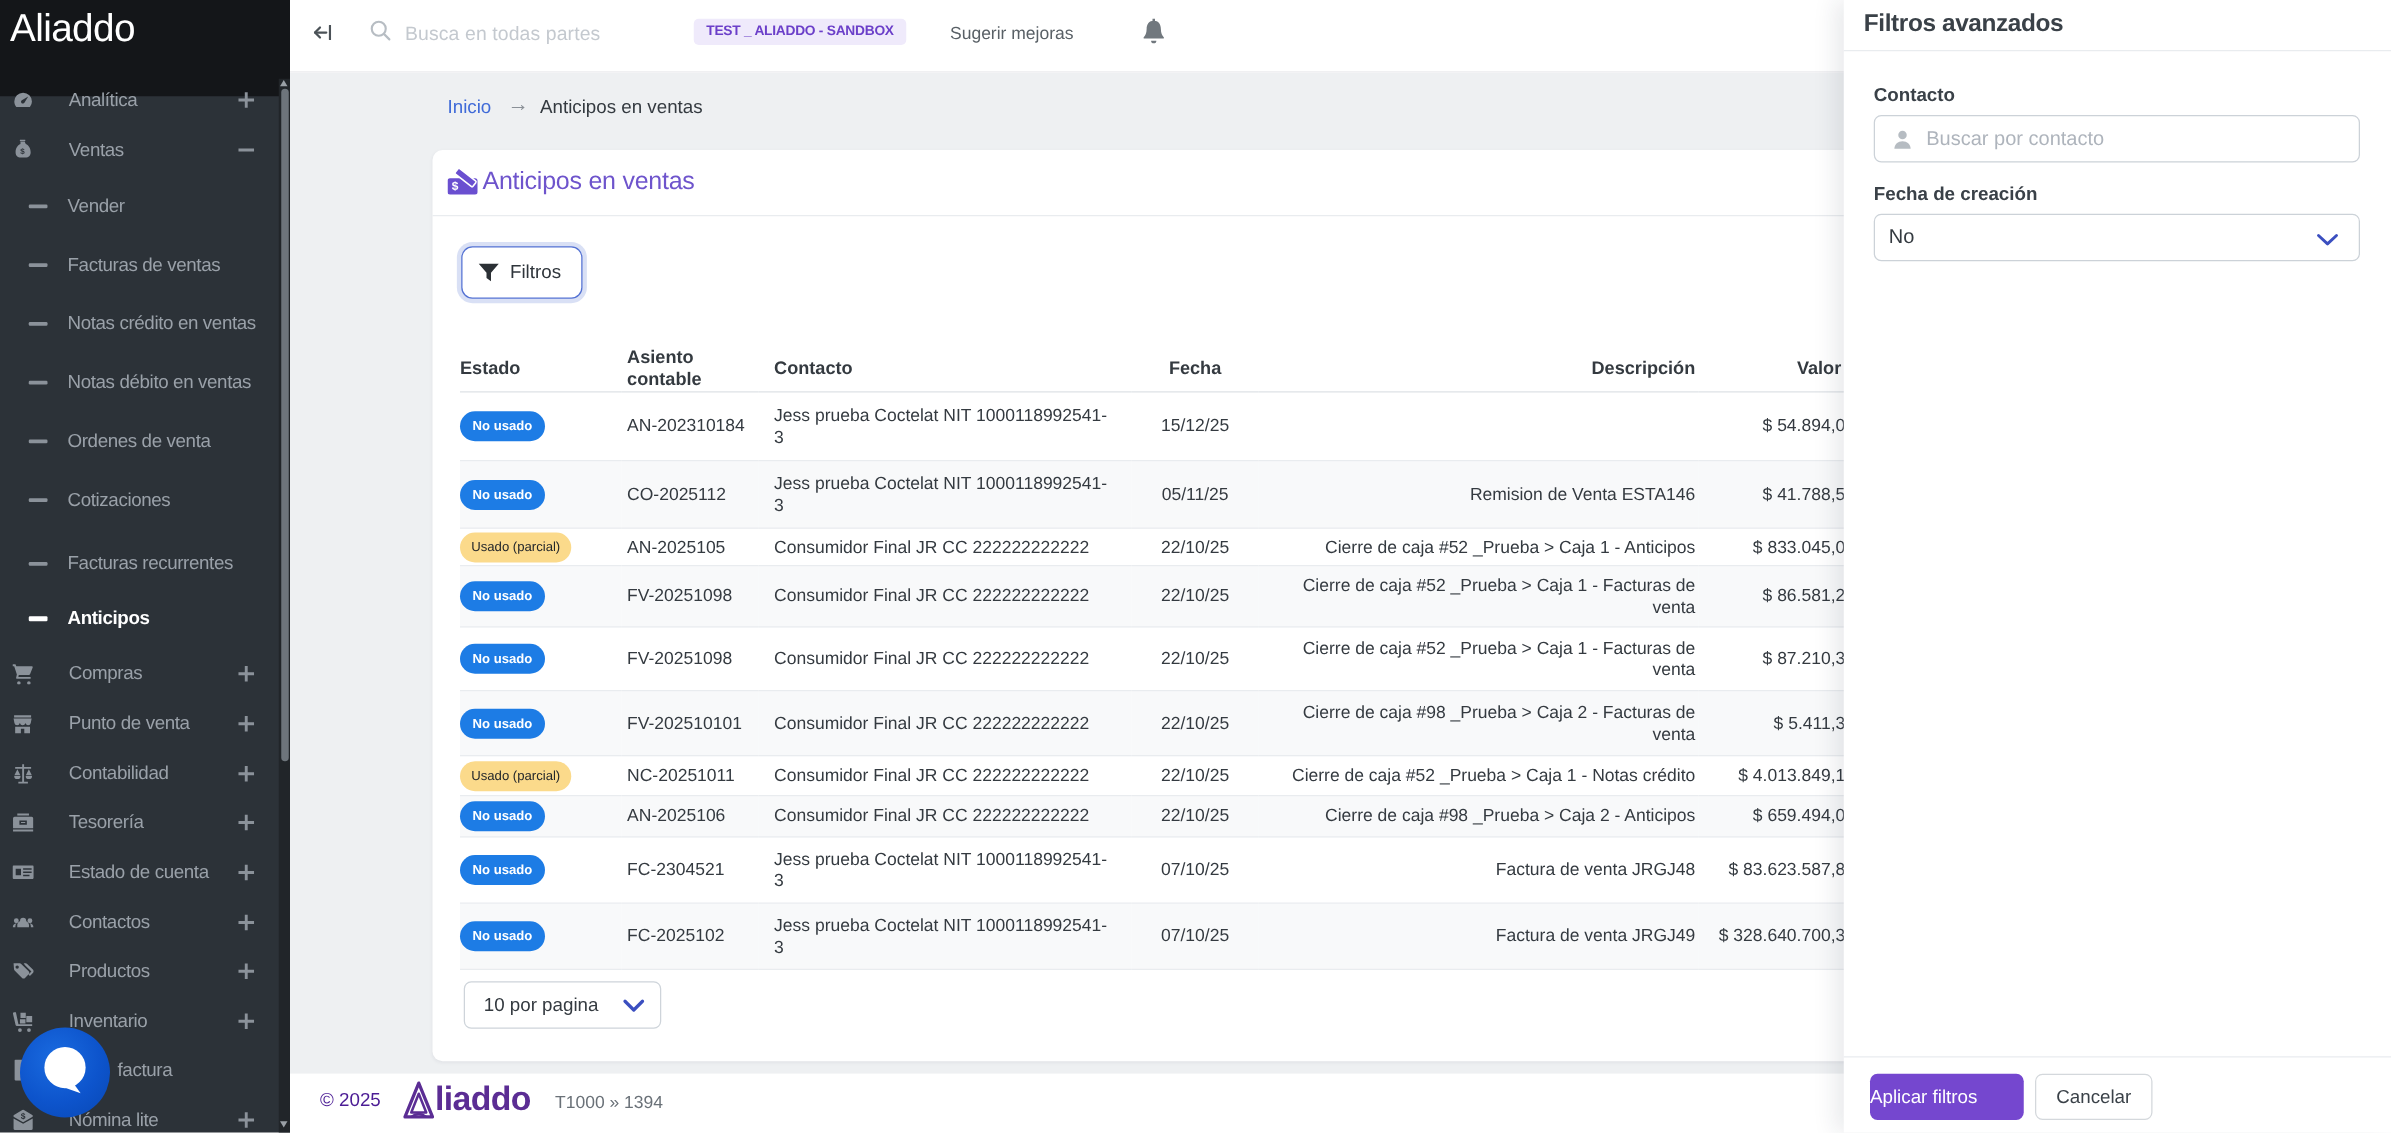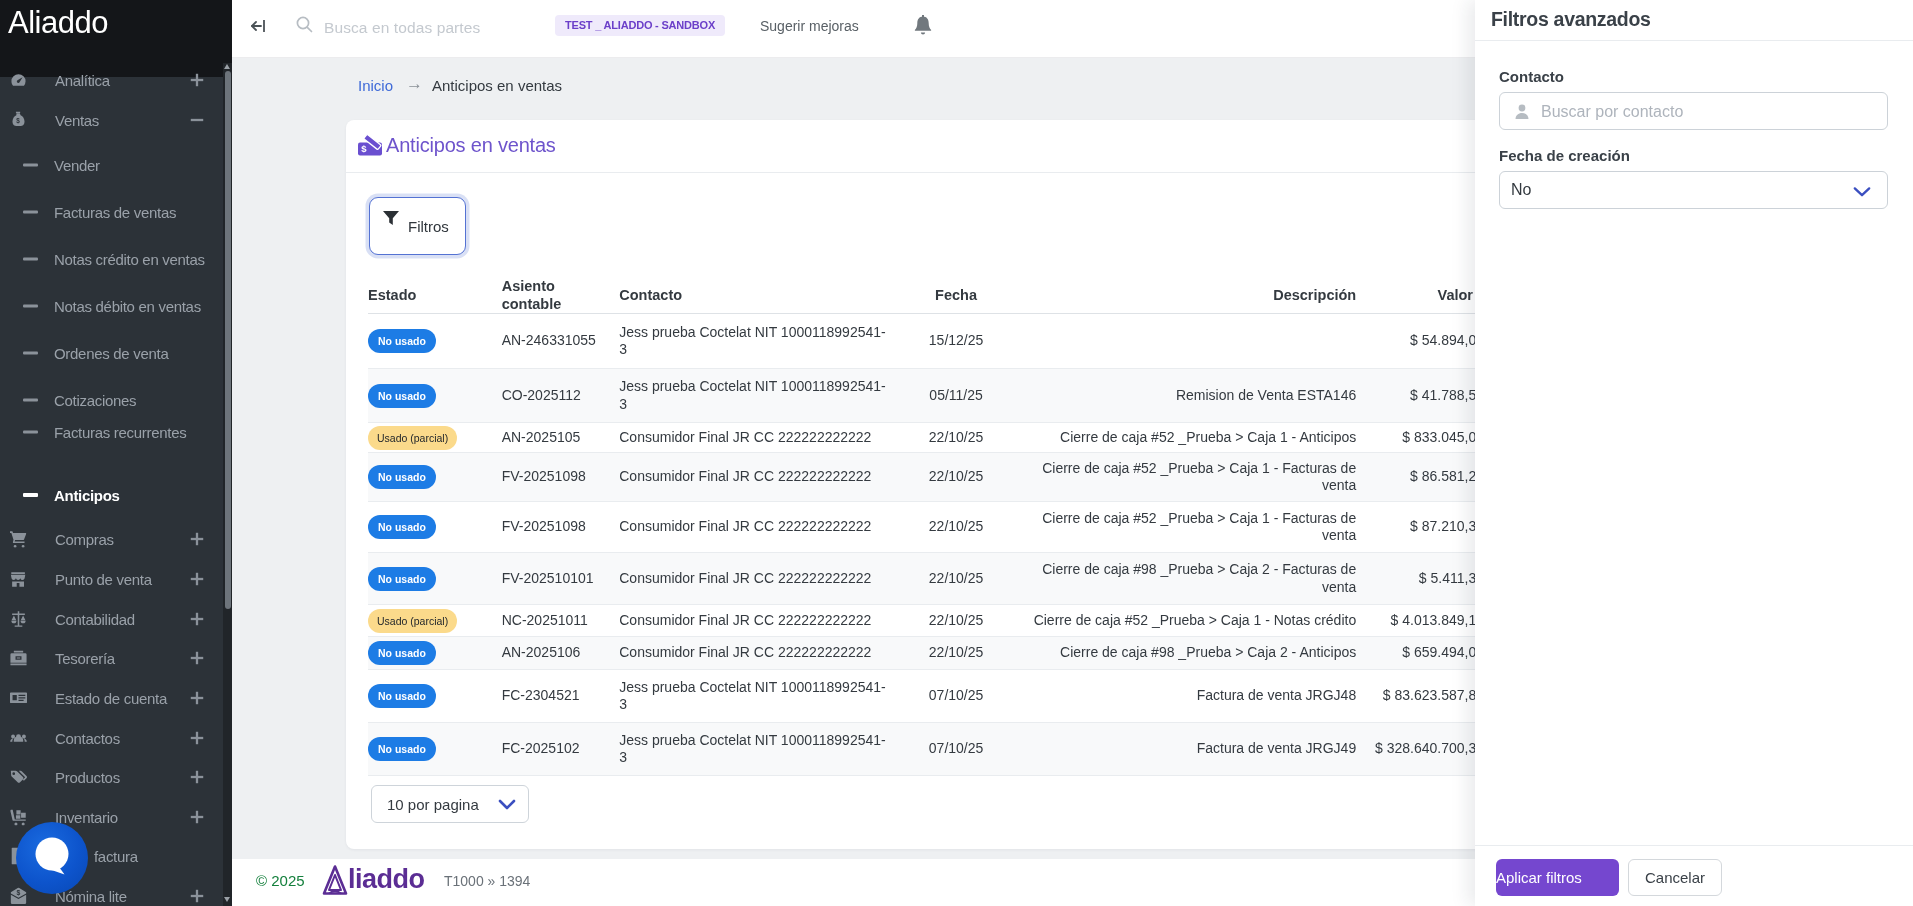--- a/index.html
+++ b/index.html
@@ -26,21 +26,21 @@
 
   
   #topbar { position:absolute; left:232px; top:0; width:1681px; height:58px; background:#fff; border-bottom:1px solid #ececee; z-index:3;padding-left:36px; }
   #badge { position:absolute; left:323px; top:15px; height:21px; background:#efeafb; color:#6b3fc9; font-size:11px; font-weight:bold; line-height:21px; padding:0 10px; border-radius:4px; letter-spacing:-0.2px; }
 
   
   #content { position:absolute; left:232px; top:58px; width:1681px; height:801px; background:#eef0f2; z-index:1; }
   #card { position:absolute; left:114px; top:62px; width:1453px; height:729px; background:#fff; border-radius:8px; box-shadow:0 1px 3px rgba(30,40,60,0.06); }
   #cardhead { position:absolute; left:0; top:0; width:100%; height:53px; border-bottom:1px solid #e9ecef; }
   #cardtitle { position:absolute; left:40px; top:14px; font-size:20px; color:#6e54cc; letter-spacing:-0.2px; }
-  #filtbtn { position:absolute; left:23px; top:77px; width:97px; height:58px; border:1px solid #5472d3; border-radius:9px; box-shadow:0 0 0 3.5px rgba(120,145,220,0.28); background:#fff; }
+  #filtbtn { position:absolute; left:23px; top:77px; width:97px; height:42px; border:1px solid #5472d3; border-radius:9px; box-shadow:0 0 0 3.5px rgba(120,145,220,0.28); background:#fff; }
   #filtbtn .lbl { position:absolute; left:38px; top:50%; transform:translateY(-50%); font-size:15px; color:#2f353b; }
 
   
   table { border-collapse:collapse; table-layout:fixed; }
   #tbl { position:absolute; left:22px; top:158px; width:1132px; }
   #tbl th { font-size:14.5px; color:#343a40; font-weight:bold; vertical-align:middle; line-height:17.5px; }
   #tbl th.c6 { padding-right:27px; }
   #tbl td { font-size:14px; color:#343a40; vertical-align:middle; line-height:17.5px; }
   #tbl tr { border-bottom:1px solid #e9ecef; }
   #tbl tr.hdr { border-bottom:1px solid #dee2e6; }
@@ -219,21 +219,21 @@
         <span class="tx">Notas débito en ventas</span>
       </div>
       <div class="sitem" style="top:329px">
         <div class="dash"></div>
         <span class="tx">Ordenes de venta</span>
       </div>
       <div class="sitem" style="top:376.5px">
         <div class="dash"></div>
         <span class="tx">Cotizaciones</span>
       </div>
-      <div class="sitem" style="top:408px">
+      <div class="sitem" style="top:427px">
         <div class="dash"></div>
         <span class="tx">Facturas recurrentes</span>
       </div>
       <div class="sitem active" style="top:471px">
         <div class="dash"></div>
         <span class="tx">Anticipos</span>
       </div>
     </div>
 </div>
 
@@ -287,21 +287,21 @@
           <tr class="hdr" style="height:32px">
  <th class="c1">Estado</th>
             <th class="c2">Asiento<br>contable</th>
             <th class="c3">Contacto</th>
  <th class="c4">Fecha</th>
             <th class="c5">Descripción</th>
             <th class="c6">Valor</th>
           </tr>
           <tr style="height:55px">
    <td class="c1"><span class="pill-b">No usado</span></td>
-            <td class="c2">AN-246331055</td>
+            <td class="c2">AN-202310184</td>
             <td class="c3">Jess prueba Coctelat NIT 1000118992541-3</td>
    <td class="c4">15/12/25</td>
             <td class="c5"></td>
             <td class="c6">$ 54.894,00</td>
           </tr>
           <tr class="odd" style="height:54px">
    <td class="c1"><span class="pill-b">No usado</span></td>
             <td class="c2">CO-2025112</td>
             <td class="c3">Jess prueba Coctelat NIT 1000118992541-3</td>
    <td class="c4">05/11/25</td>
@@ -378,21 +378,21 @@
     <div id="pagesel">
       <div class="lbl">10 por pagina</div>
       <svg class="abs" style="left:126px;top:13px" width="18" height="12" viewBox="0 0 18 12" fill="none" stroke="#3b4fc0" stroke-width="2.6" stroke-linecap="round" stroke-linejoin="round">
         <polyline points="2,2 9,9 16,2"></polyline>
       </svg>
     </div>
   </div>
 </div>
 
 <div id="footer">
-  <div class="abs" style="left:24px;top:13px;font-size:15px;color:#15803d;">© 2025</div>
+  <div class="abs" style="left:24px;top:13px;font-size:15px;color:#4c1d95;">© 2025</div>
   <svg class="abs" style="left:90px;top:5px" width="26" height="32" viewBox="0 0 26 32" fill="none" stroke="#5b2d94">
     <path d="M13 2.5 L24 29.5 H2 Z" stroke-width="2.6" stroke-linejoin="round"></path>
     <path d="M13 11 L19 26 H7 Z" stroke-width="2" stroke-linejoin="round"></path>
     <path d="M7 29.5 q6 -4.5 12 0" stroke-width="2"></path>
   </svg>
     <div class="abs" style="left:116px;top:5px;font-size:27px;font-weight:bold;color:#5b2d94;letter-spacing:-0.5px;">liaddo</div>
   <div class="abs" style="left:212px;top:14px;font-size:14px;color:#6a7178;">T1000 » 1394</div>
 </div>
 
 <div id="panel">

